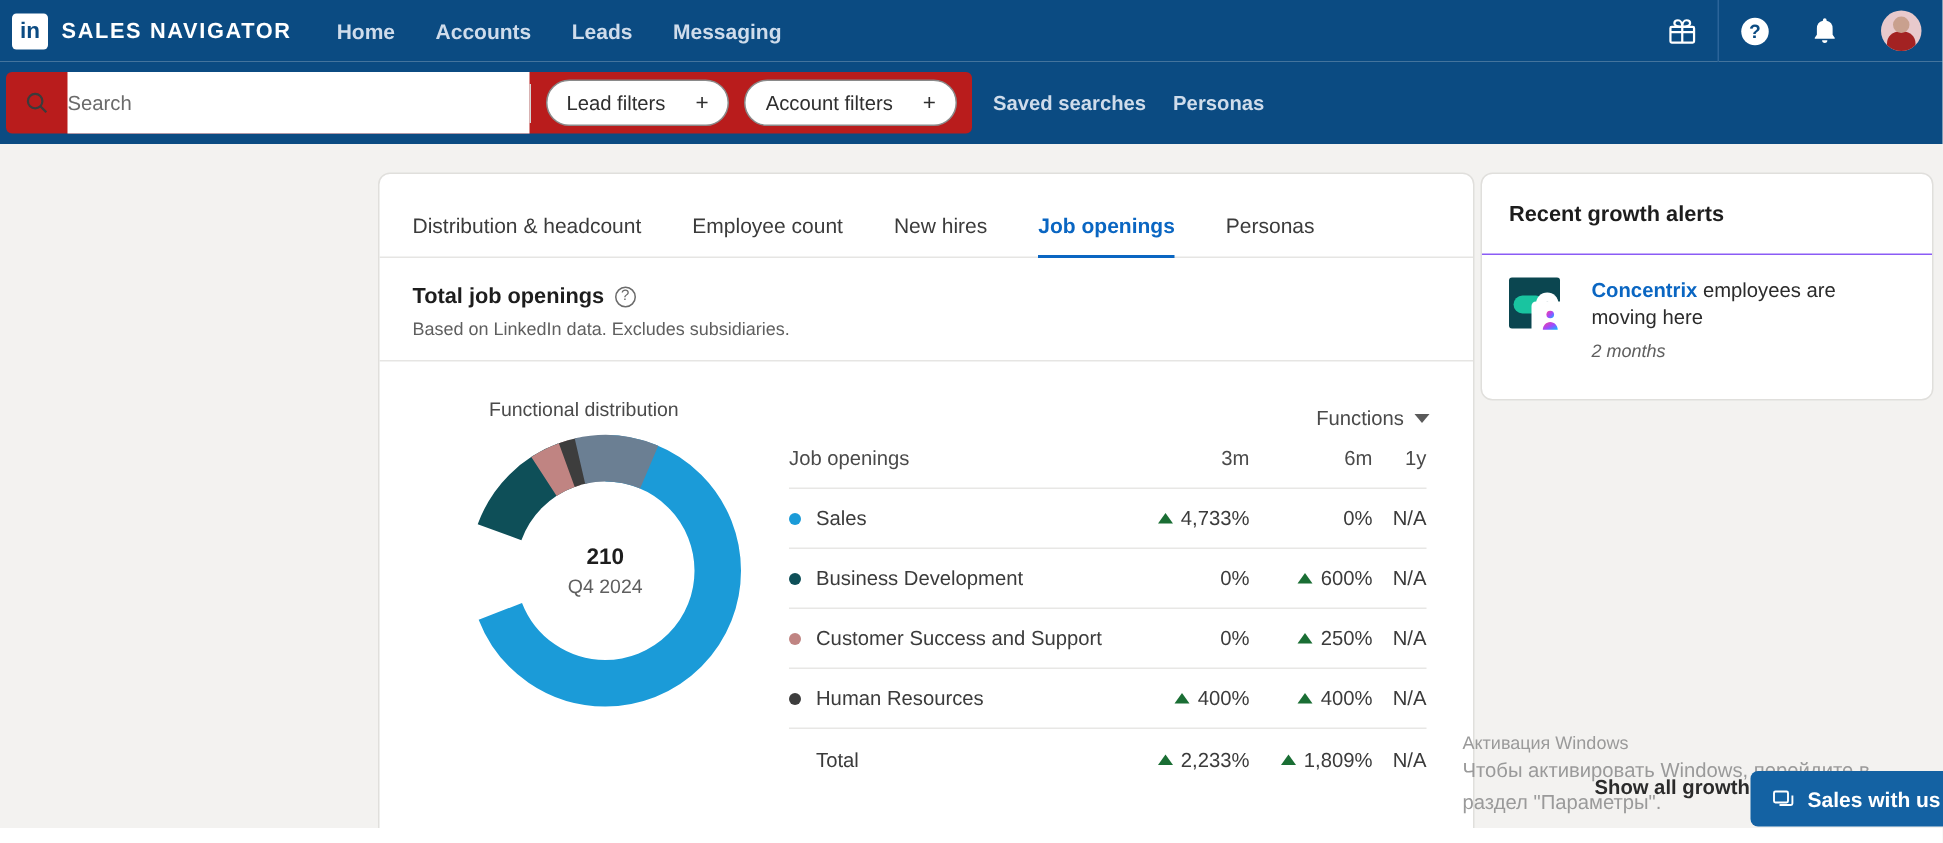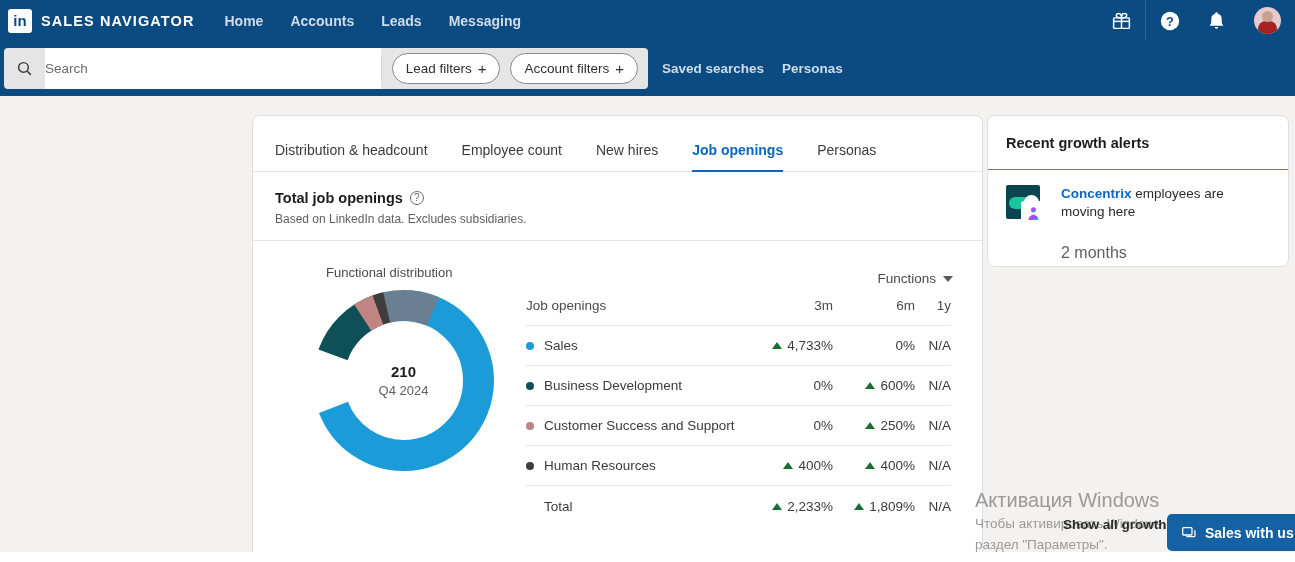--- a/index.html
+++ b/index.html
@@ -56,33 +56,33 @@
   }
 
   
   .searchbar {
     position: absolute; top: 41px; left: 0;
     width: 1295px; height: 55px; background: #0b4b82;
     display: flex; align-items: center;
   }
   .search-pill {
     position: absolute; left: 4px; top: 7px;
-    width: 644px; height: 41px; background: #e5e5e5; border-radius: 4px;
+    width: 644px; height: 41px; background: #b91c1c; border-radius: 4px;
     display: flex; align-items: center;
   }
   .search-icon-box { width: 41px; display: flex; justify-content: center; align-items: center; }
   .search-input {
     border: none; outline: none; flex: 1; font-size: 13.5px;
     color: #333; font-family: "Liberation Sans", sans-serif; height: 100%;
   }
   .search-input::placeholder { color: #6b6b6b; }
   .vline { width: 1px; height: 26px; background: #d6d6d6; }
   .filter-chip {
     height: 31px; border: 1px solid #8a8a8a; border-radius: 16px;
-    display: flex; align-items: center; gap: 6px; padding: 0 13px;
+    display: flex; align-items: center; gap: 20px; padding: 0 13px;
     font-size: 13.5px; color: #2f2f2f; margin-left: 10px; cursor: pointer;
     white-space: nowrap; background: #fff;
   }
   .chip-plus { font-size: 15px; color: #2f2f2f; line-height: 1; }
   .search-links { position: absolute; left: 662px; display: flex; gap: 18px; }
   .search-link {
     color: #cfdceb; font-size: 13.5px; font-weight: bold;
     text-decoration: none; cursor: pointer; white-space: nowrap;
   }
 
@@ -185,35 +185,35 @@
     font-weight: bold; display: flex; align-items: center; justify-content: center;
   }
   .logo-badge {
     position: absolute; left: 15px; top: 16px; width: 25px; height: 25px;
     background: #fff; border-radius: 3px; display: flex;
     align-items: center; justify-content: center;
   }
   .alert-text { flex: 1; min-width: 0; }
   .alert-title { font-size: 13.5px; color: #2b2b2b; line-height: 1.35; }
   .alert-company { color: #0a66c2; font-weight: bold; }
-  .alert-time { font-size: 16px; color: #5f5f5f; margin-top: 23px; }
+  .alert-time { font-size: 12px; color: #5f5f5f; margin-top: 6px; font-style: italic; }
 
   
   .show-all {
     position: absolute; left: 1063px; top: 517px;
     font-size: 13.5px; font-weight: bold; color: #2b2b2b; cursor: pointer;
     white-space: nowrap; z-index: 6;
   }
 
   
   .winmark {
     position: absolute; left: 975px; top: 488px; width: 310px;
     color: #9a9a9a; pointer-events: none; z-index: 4; user-select: none;
   }
-  .winmark-title { font-size: 20px; line-height: 1.25; }
+  .winmark-title { font-size: 12px; line-height: 1.25; }
   .winmark-sub { font-size: 13.5px; line-height: 1.4; margin-top: 2px; }
 
   
   .chat-btn {
     position: absolute; left: 1167px; top: 514px;
     height: 37px; background: #1462a3; border-radius: 5px;
     display: flex; align-items: center; gap: 8px; padding: 0 14px;
     color: #fff; font-size: 14px; font-weight: bold; cursor: pointer;
     white-space: nowrap; z-index: 7;
   }

